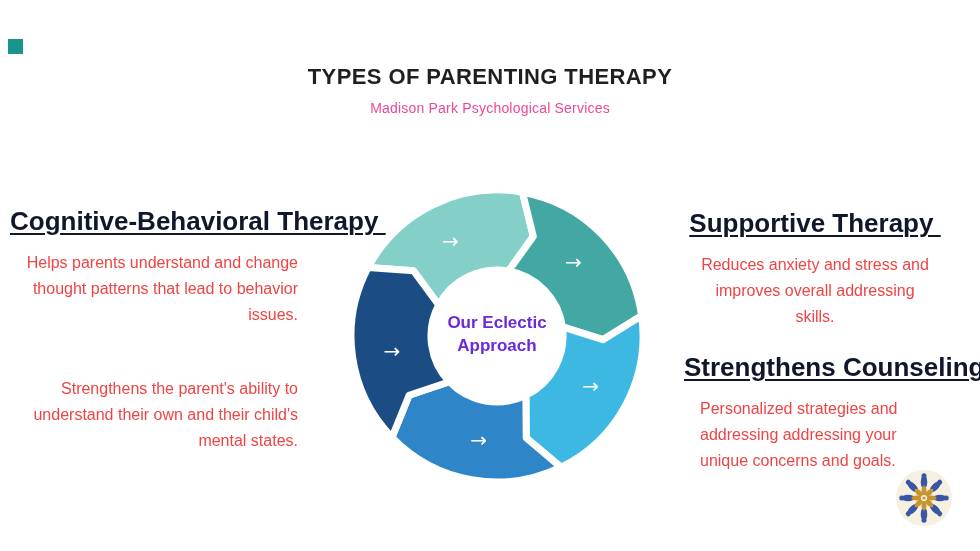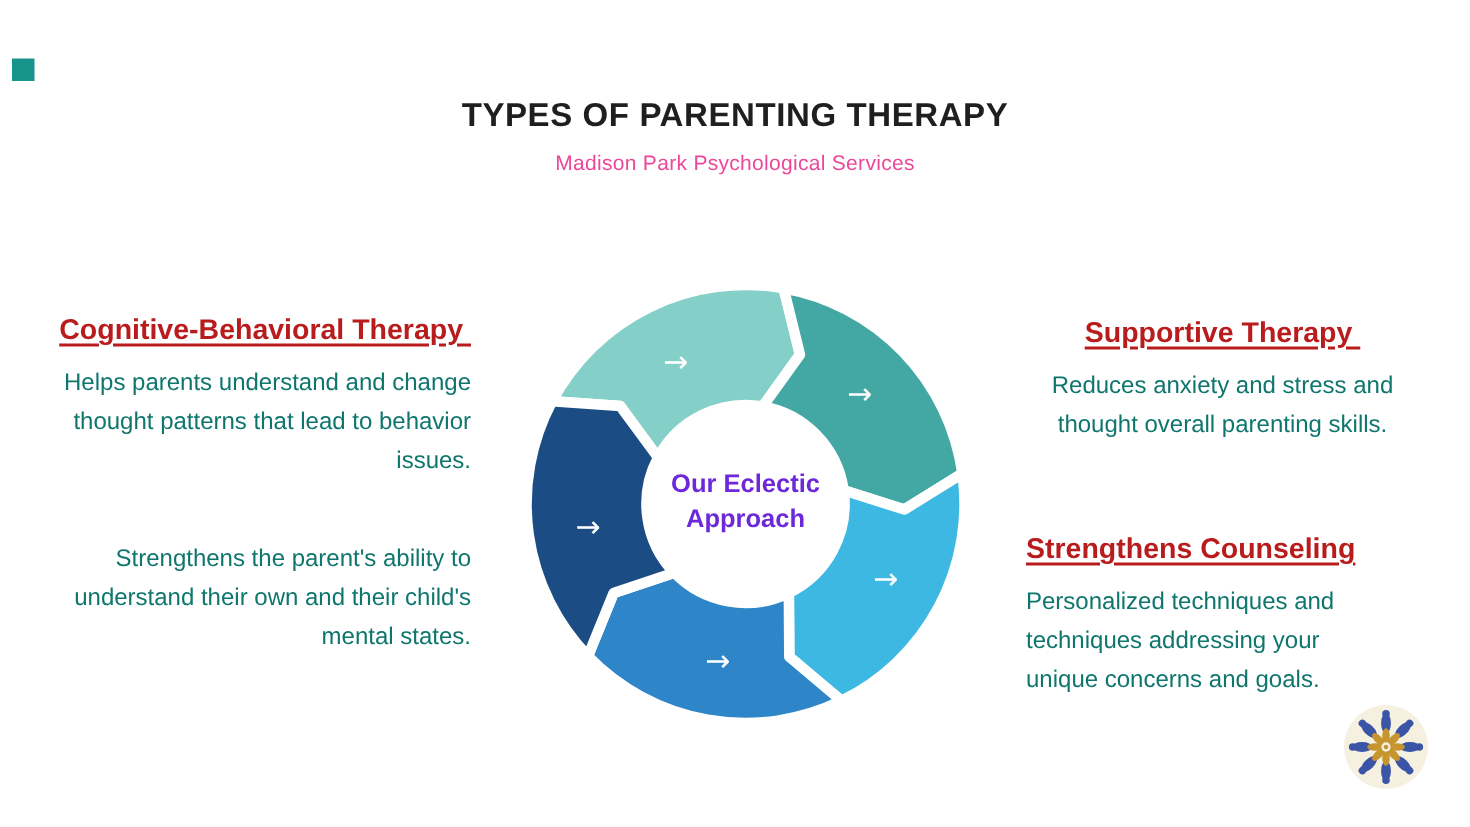--- a/index.html
+++ b/index.html
@@ -5,23 +5,23 @@
   html,body{margin:0;padding:0;background:#ffffff;}
   .canvas{
     position:relative;width:980px;height:551px;background:#ffffff;overflow:hidden;
     font-family:"Liberation Sans","DejaVu Sans",sans-serif;
   }
   .corner-square{position:absolute;left:8px;top:39px;width:15px;height:15px;}
   .header{position:absolute;left:0;right:0;top:62px;text-align:center;}
   .header h1{margin:0;font-size:22px;line-height:30px;font-weight:700;letter-spacing:0.4px;color:#1f1f1f;}
   .subtitle{margin-top:8px;font-size:14px;line-height:16px;color:#ec4899;letter-spacing:0.2px;}
   .block{position:absolute;}
-  .block h2{margin:0 0 9px 0;font-size:19px;line-height:26px;font-weight:700;color:#b91c1c;}
+  .block h2{margin:0 0 9px 0;font-size:26px;line-height:26px;font-weight:700;color:#0f172a;}
   .block h2 .u{text-decoration:underline;text-decoration-thickness:2px;text-underline-offset:3px;white-space:pre;}
-  .block p{margin:0;font-size:16px;line-height:26px;color:#0f766e;}
+  .block p{margin:16px;font-size:16px;line-height:26px;color:#ef4444;}
   .block-l1{left:10px;top:208px;width:304px;text-align:right;}
   .block-l2{left:10px;top:360px;width:304px;text-align:right;}
   .block-l2 p{width:282px;margin-left:auto;}
   .block-r1{left:684px;top:210px;width:262px;text-align:center;}
   .block-r2{left:684px;top:354px;width:242px;text-align:left;}
   .diagram-svg{position:absolute;left:347px;top:186px;width:300px;height:300px;}
   .center-label{
     position:absolute;left:430px;top:311px;width:134px;text-align:center;
     font-size:17px;line-height:23px;font-weight:700;color:#6d28d9;
   }
@@ -45,26 +45,26 @@
     <h2><span class="u">Cognitive-Behavioral Therapy </span></h2>
     <p>Helps parents understand and change thought patterns that lead to behavior issues.</p>
   </section>
 
   <section class="block block-l2">
     <p>Strengthens the parent's ability to understand their own and their child's mental states.</p>
   </section>
 
   <section class="block block-r1">
     <h2><span class="u">Supportive Therapy </span></h2>
-    <p>Reduces anxiety and stress and thought overall parenting skills.</p>
+    <p>Reduces anxiety and stress and improves overall addressing skills.</p>
   </section>
 
   <section class="block block-r2">
     <h2><span class="u">Strengthens Counseling</span></h2>
-    <p>Personalized techniques and techniques addressing your unique concerns and goals.</p>
+    <p>Personalized strategies and addressing addressing your unique concerns and goals.</p>
   </section>
 
   <svg class="diagram-svg" viewBox="0 0 300 300">
       <path d="M 21.1 81.5 A 146 146 0 0 1 175.4 6.2 L 186.3 50.4 L 161.5 85.0 A 66 66 0 0 0 91.7 119.0 L 66.5 84.7 Z" fill="#84d0c9" stroke="#ffffff" stroke-width="7" stroke-linejoin="round"></path>
       <path d="M 175.4 6.2 A 146 146 0 0 1 294.6 129.7 L 255.9 153.7 L 215.4 140.8 A 66 66 0 0 0 161.5 85.0 L 186.3 50.4 Z" fill="#43a8a4" stroke="#ffffff" stroke-width="7" stroke-linejoin="round"></path>
       <path d="M 294.6 129.7 A 146 146 0 0 1 214.0 281.2 L 179.2 251.9 L 178.9 209.3 A 66 66 0 0 0 215.4 140.8 L 255.9 153.7 Z" fill="#3db8e2" stroke="#ffffff" stroke-width="7" stroke-linejoin="round"></path>
       <path d="M 214.0 281.2 A 146 146 0 0 1 45.0 251.4 L 62.1 209.3 L 102.5 195.8 A 66 66 0 0 0 178.9 209.3 L 179.2 251.9 Z" fill="#2e86c8" stroke="#ffffff" stroke-width="7" stroke-linejoin="round"></path>
       <path d="M 45.0 251.4 A 146 146 0 0 1 21.1 81.5 L 66.5 84.7 L 91.7 119.0 A 66 66 0 0 0 102.5 195.8 L 62.1 209.3 Z" fill="#1b4d84" stroke="#ffffff" stroke-width="7" stroke-linejoin="round"></path>
       <circle cx="150" cy="150" r="68" fill="#ffffff"></circle>
       <text x="103.5" y="54.7" class="seg-arrow" text-anchor="middle" dominant-baseline="central">→</text>

